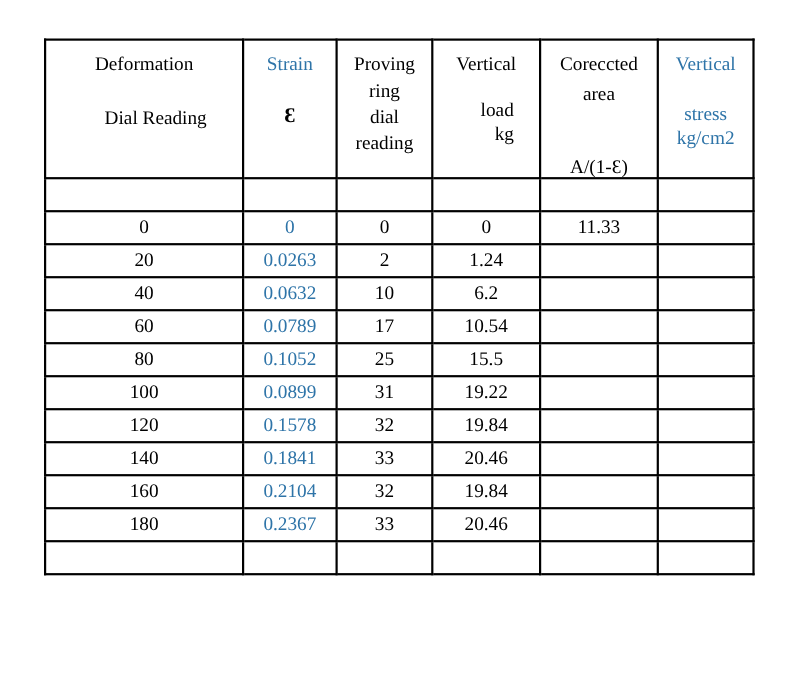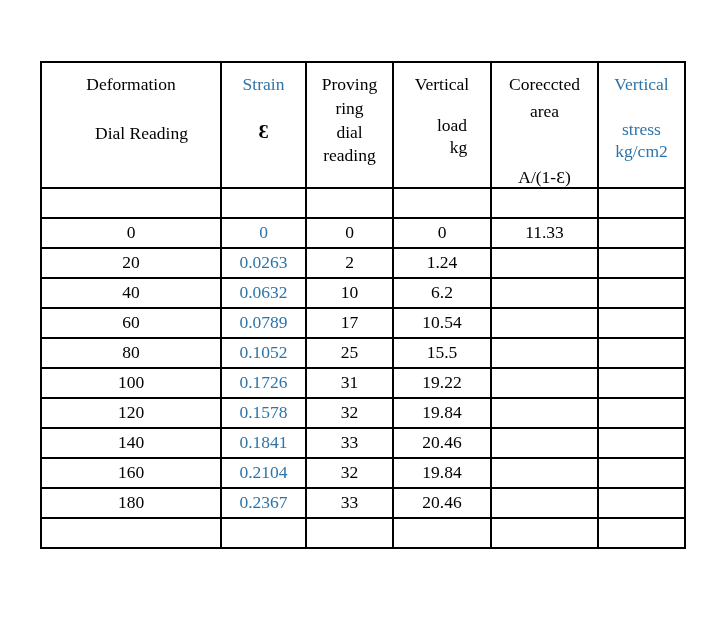--- a/index.html
+++ b/index.html
@@ -18,21 +18,21 @@
   #sheet {
     position: relative;
     width: 720px;
     height: 621px;
     background: #ffffff;
   }
 
   table.data-table {
     position: absolute;
     left: 40px;
-    top: 61px;
+    top: 35px;
     width: 644px;
     border-collapse: collapse;
     table-layout: fixed;
     background: #ffffff;
   }
 
   table.data-table td,
   table.data-table th {
     border: 2px solid #000000;
     padding: 0;
@@ -234,21 +234,21 @@
         <tr class="data-row">
           <td class="cell-deformation">80</td>
           <td class="cell-strain">0.1052</td>
           <td class="cell-proving">25</td>
           <td class="cell-load">15.5</td>
           <td class="cell-area"></td>
           <td class="cell-stress"></td>
         </tr>
         <tr class="data-row">
           <td class="cell-deformation">100</td>
-          <td class="cell-strain">0.1726</td>
+          <td class="cell-strain">0.0899</td>
           <td class="cell-proving">31</td>
           <td class="cell-load">19.22</td>
           <td class="cell-area"></td>
           <td class="cell-stress"></td>
         </tr>
         <tr class="data-row">
           <td class="cell-deformation">120</td>
           <td class="cell-strain">0.1578</td>
           <td class="cell-proving">32</td>
           <td class="cell-load">19.84</td>

